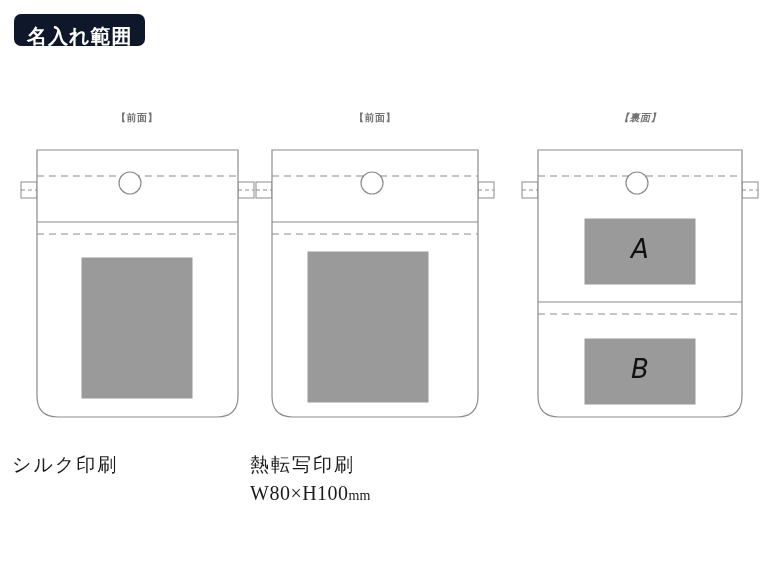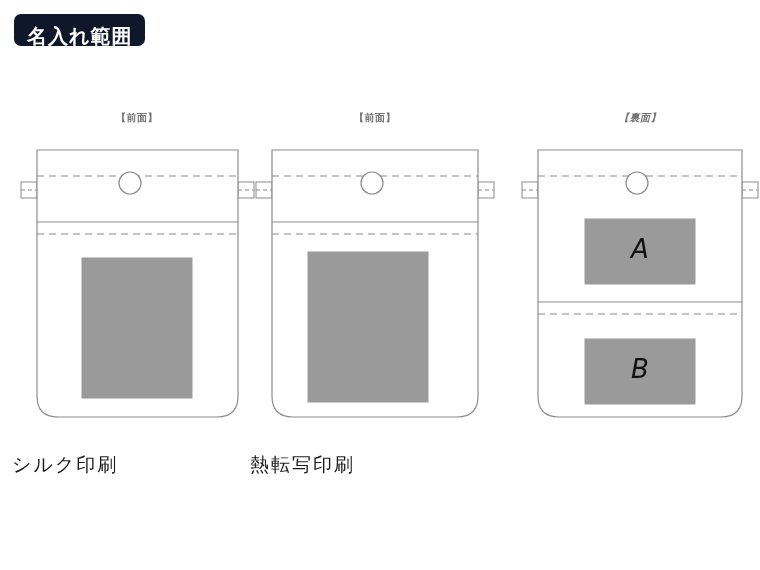--- a/index.html
+++ b/index.html
@@ -153,20 +153,23 @@
 
       <rect x="58" y="116" width="120" height="150" fill="#9a9a9a" stroke="#9a9a9a" stroke-width="1"></rect>
 
       <line x1="6" y1="54" x2="22" y2="54" stroke="#8c8c8c" stroke-width="1.1" stroke-dasharray="4,3"></line>
       <line x1="228" y1="54" x2="244" y2="54" stroke="#8c8c8c" stroke-width="1.1" stroke-dasharray="4,3"></line>
     </svg>
   </div>
 
   <div class="caption">
     <div class="line1">熱転写印刷</div>
+    <div class="line2">
+      <span>W80×H100</span><span class="unit">mm</span>
+    </div>
   </div>
 </div>
 
 <div class="panel" id="panel-2">
 
   <div class="panel-title">【裏面】</div>
 
   <div class="bag-stage">
     <svg width="250" height="295" viewBox="0 0 250 295" xmlns="http://www.w3.org/2000/svg">
       <rect x="7" y="46" width="16" height="16" fill="#ffffff" stroke="#8c8c8c" stroke-width="1"></rect>

